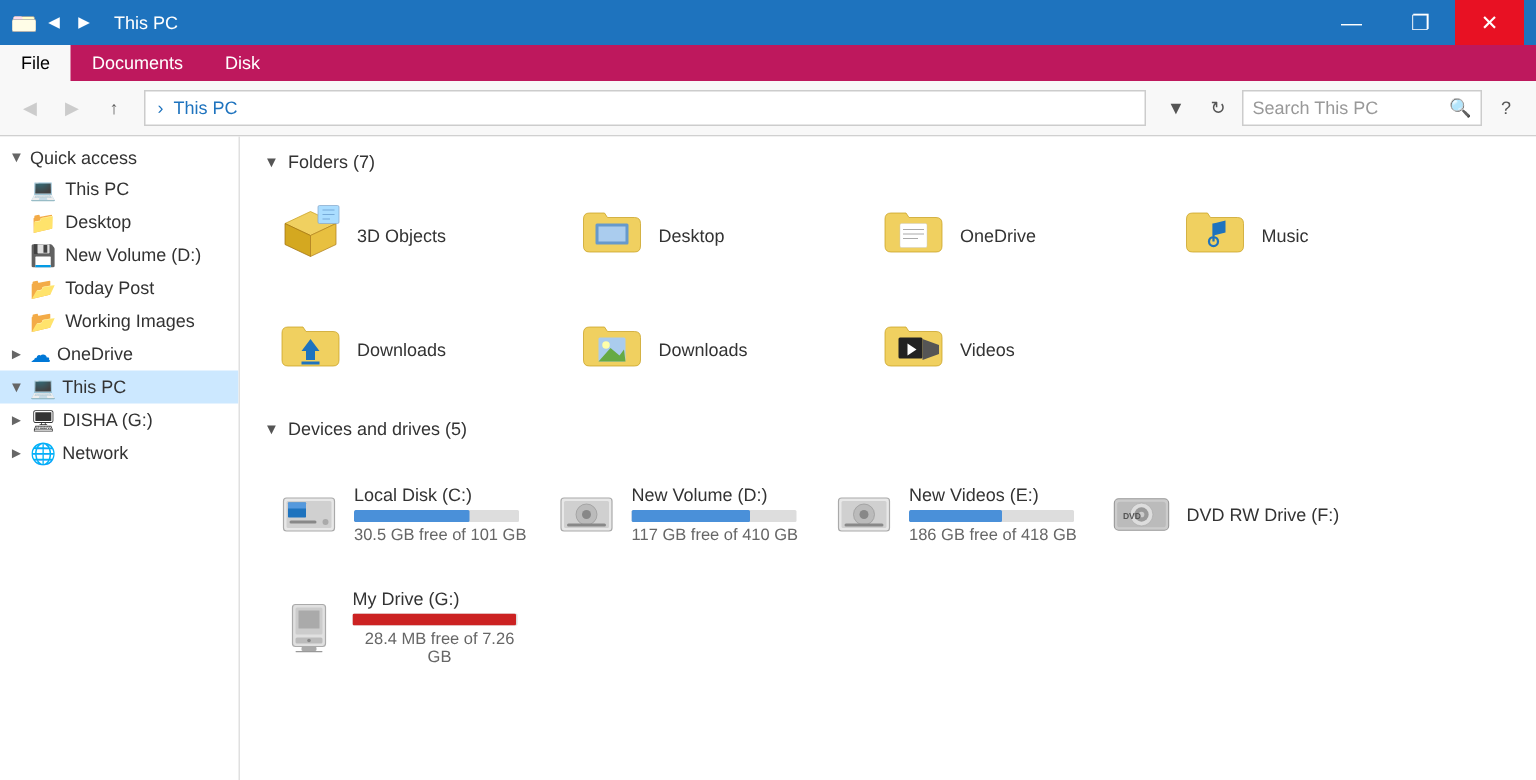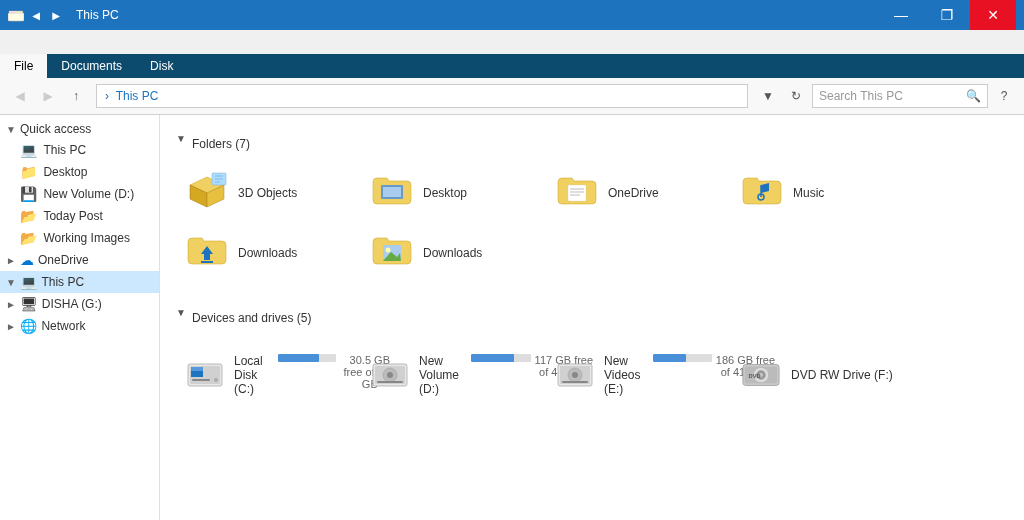--- a/index.html
+++ b/index.html
@@ -24,23 +24,22 @@
     }
     .titlebar-btn:last-child { background: #e81123; }
 
     
     .ribbon {
       background: #f8f8f8;
       border-bottom: 1px solid #d0d0d0;
     }
     .ribbon-tabs {
       display: flex;
-      background: #0c4a6e;
+      background: #be185d;
       height: 24px;
-      margin-top: 24px;
     }
     .ribbon-tab {
       padding: 4px 14px;
       font-size: 12px;
       color: white;
       cursor: pointer;
       display: flex;
       align-items: center;
     }
     .ribbon-tab.active { background: #f8f8f8; color: #000; }
@@ -57,21 +56,21 @@
     }
     .nav-btn.disabled { color: #ccc; cursor: default; }
     .address-bar {
       flex: 1; height: 24px; border: 1px solid #ccc; background: white;
       display: flex; align-items: center; padding: 0 8px; font-size: 12px;
       margin: 0 4px;
     }
     .address-bar span { color: #1e73be; }
     .refresh-btn { width: 24px; height: 24px; border: 1px solid transparent; background: transparent; cursor: pointer; display: flex; align-items: center; justify-content: center; font-size: 12px; color: #555; }
     .search-bar {
-      width: 176px; height: 24px; border: 1px solid #ccc; background: white;
+      width: 160px; height: 24px; border: 1px solid #ccc; background: white;
       display: flex; align-items: center; padding: 0 6px; font-size: 12px; color: #999;
       justify-content: space-between;
     }
 
     
     .main {
       display: flex;
       height: calc(520px - 30px - 60px);
     }
 
@@ -99,44 +98,44 @@
       background: white;
       overflow-y: auto;
       padding: 10px 16px;
     }
 
     .section-header {
       display: flex; align-items: center; gap: 6px;
       font-size: 12px; color: #555; margin-bottom: 12px; cursor: pointer;
     }
     .section-header .chevron { color: #555; }
-    .section-title { font-weight: normal; color: #333; margin-top: 12px; }
+    .section-title { font-weight: normal; color: #333; }
 
     
     .folder-grid {
-      display: flex; flex-wrap: wrap; gap: 0; margin-bottom: 16px;
+      display: flex; flex-wrap: wrap; gap: 16px; margin-bottom: 16px;
     }
     .folder-item {
       width: 185px; height: 60px;
       display: flex; align-items: center; gap: 10px;
       padding: 6px 10px; cursor: pointer; border-radius: 2px;
     }
     .folder-big-icon { font-size: 42px; line-height: 1; }
     .folder-info { display: flex; flex-direction: column; }
     .folder-name { font-size: 12px; color: #333; font-weight: normal; }
 
     
     .device-grid { display: flex; flex-wrap: wrap; gap: 0; }
     .device-item {
       width: 185px; height: 75px;
       display: flex; align-items: center; gap: 10px;
       padding: 6px 10px; cursor: pointer; border-radius: 2px;
     }
     .device-icon-wrap { width: 40px; display: flex; justify-content: center; }
-    .device-info { display: flex; flex-direction: row; gap: 3px; }
+    .device-info { display: flex; flex-direction: column; gap: 3px; }
     .device-name { font-size: 12px; color: #333; }
     .progress-bar-wrap { width: 110px; height: 8px; background: #ddd; border-radius: 1px; overflow: hidden; }
     .progress-bar { height: 100%; border-radius: 1px; }
     .progress-blue { background: #4a90d9; }
     .progress-red { background: #cc2222; }
     .device-size { font-size: 11px; color: #666; text-align: center; }
   </style>
 </head>
 <body>
 
@@ -325,20 +324,33 @@
             <rect x="12" y="13" width="18" height="16" fill="#aaccee" rx="1"></rect>
             <circle cx="17" cy="18" r="2.5" fill="#ffffaa"></circle>
             <polygon points="12,29 20,20 26,25 29,21 30,29" fill="#66aa44"></polygon>
           </svg>
         </div>
         <div class="folder-info">
           <span class="folder-name">Downloads</span>
         </div>
       </div>
 
+      <div class="folder-item">
+        <div class="folder-big-icon">
+          <svg width="42" height="36" viewBox="0 0 42 36">
+            <path d="M2,10 Q2,6 6,6 L16,6 L18,9 L36,9 Q40,9 40,13 L40,28 Q40,32 36,32 L6,32 Q2,32 2,28 Z" fill="#f0d060" stroke="#c8a020" stroke-width="0.5"></path>
+            <rect x="11" y="13" width="16" height="14" fill="#222" rx="1"></rect>
+            <polygon points="27,14 38,18 38,24 27,28" fill="#555"></polygon>
+            <polygon points="17,17 17,25 23,21" fill="white"></polygon>
+          </svg>
+        </div>
+        <div class="folder-info">
+          <span class="folder-name">Videos</span>
+        </div>
+      </div>
     </div>
 
     <div class="section-header">
       <span class="chevron">▼</span>
       <span class="section-title">Devices and drives (5)</span>
     </div>
 
     <div class="device-grid">
 
       <div class="device-item">
@@ -408,16 +420,36 @@
             <circle cx="21" cy="19" r="5" fill="#999"></circle>
             <circle cx="21" cy="19" r="2" fill="#ccc"></circle>
             <text x="8" y="22" font-size="6" fill="#555" font-weight="bold">DVD</text>
           </svg>
         </div>
         <div class="device-info">
           <span class="device-name">DVD RW Drive (F:)</span>
         </div>
       </div>
 
+      <div class="device-item">
+        <div class="device-icon-wrap">
+          <svg width="38" height="34" viewBox="0 0 38 34">
+            <rect x="8" y="2" width="22" height="28" rx="2" fill="#e0e0e0" stroke="#aaa" stroke-width="0.8"></rect>
+            <rect x="10" y="4" width="18" height="18" rx="1" fill="#ccc"></rect>
+            <rect x="12" y="6" width="14" height="12" fill="#aaa"></rect>
+            <rect x="10" y="24" width="18" height="4" rx="1" fill="#bbb"></rect>
+            <circle cx="19" cy="26" r="1.2" fill="#888"></circle>
+            <rect x="14" y="30" width="10" height="3" rx="1" fill="#aaa"></rect>
+            <rect x="10" y="33" width="18" height="1" rx="0.5" fill="#999"></rect>
+          </svg>
+        </div>
+        <div class="device-info">
+          <span class="device-name">My Drive (G:)</span>
+          <div class="progress-bar-wrap">
+            <div class="progress-bar progress-red" style="width:99%"></div>
+          </div>
+          <span class="device-size">28.4 MB free of 7.26 GB</span>
+        </div>
+      </div>
 
     </div>
   </div>
 </div>
 
 </body></html>

